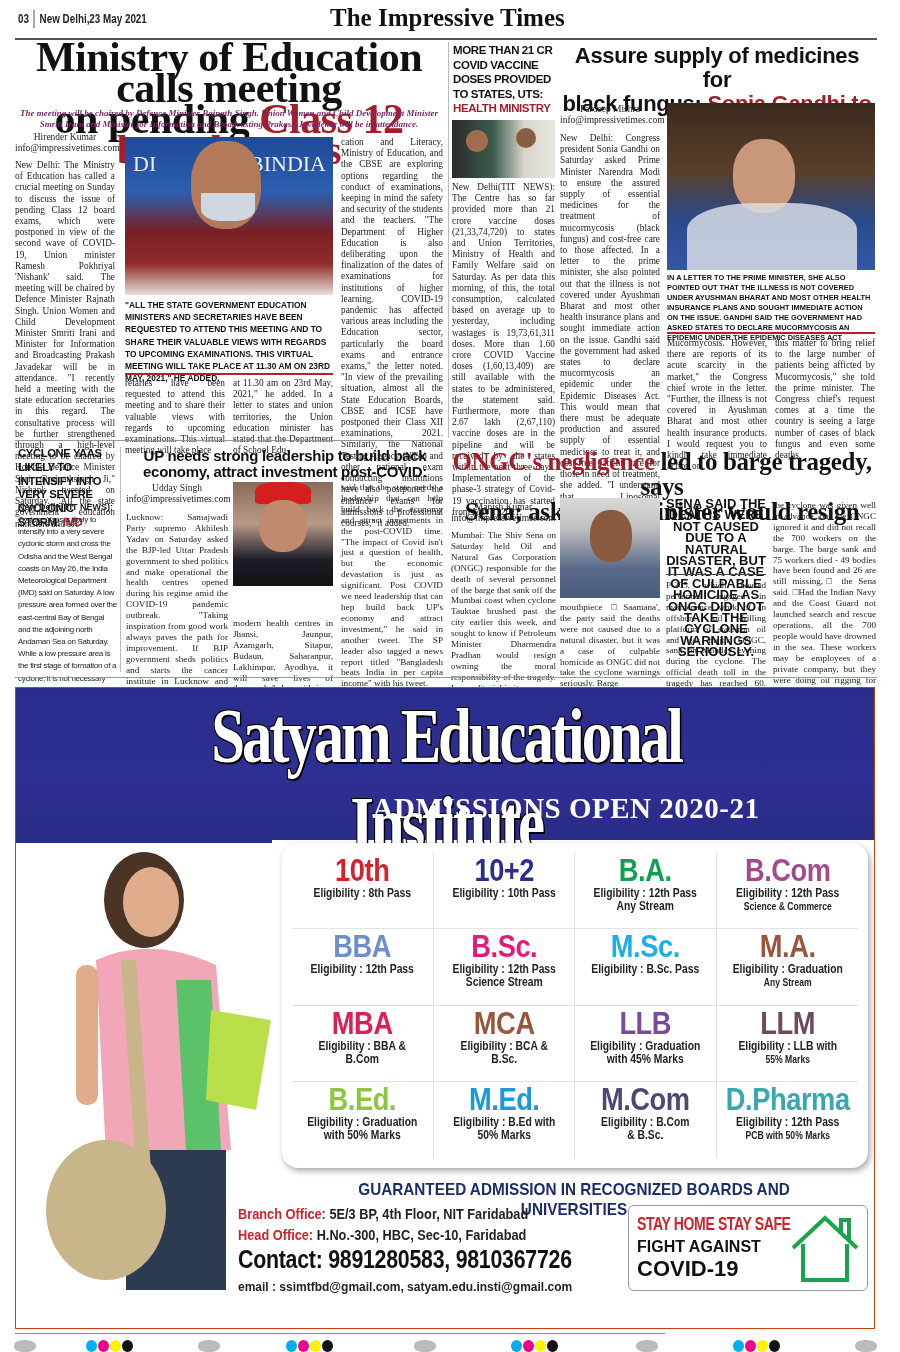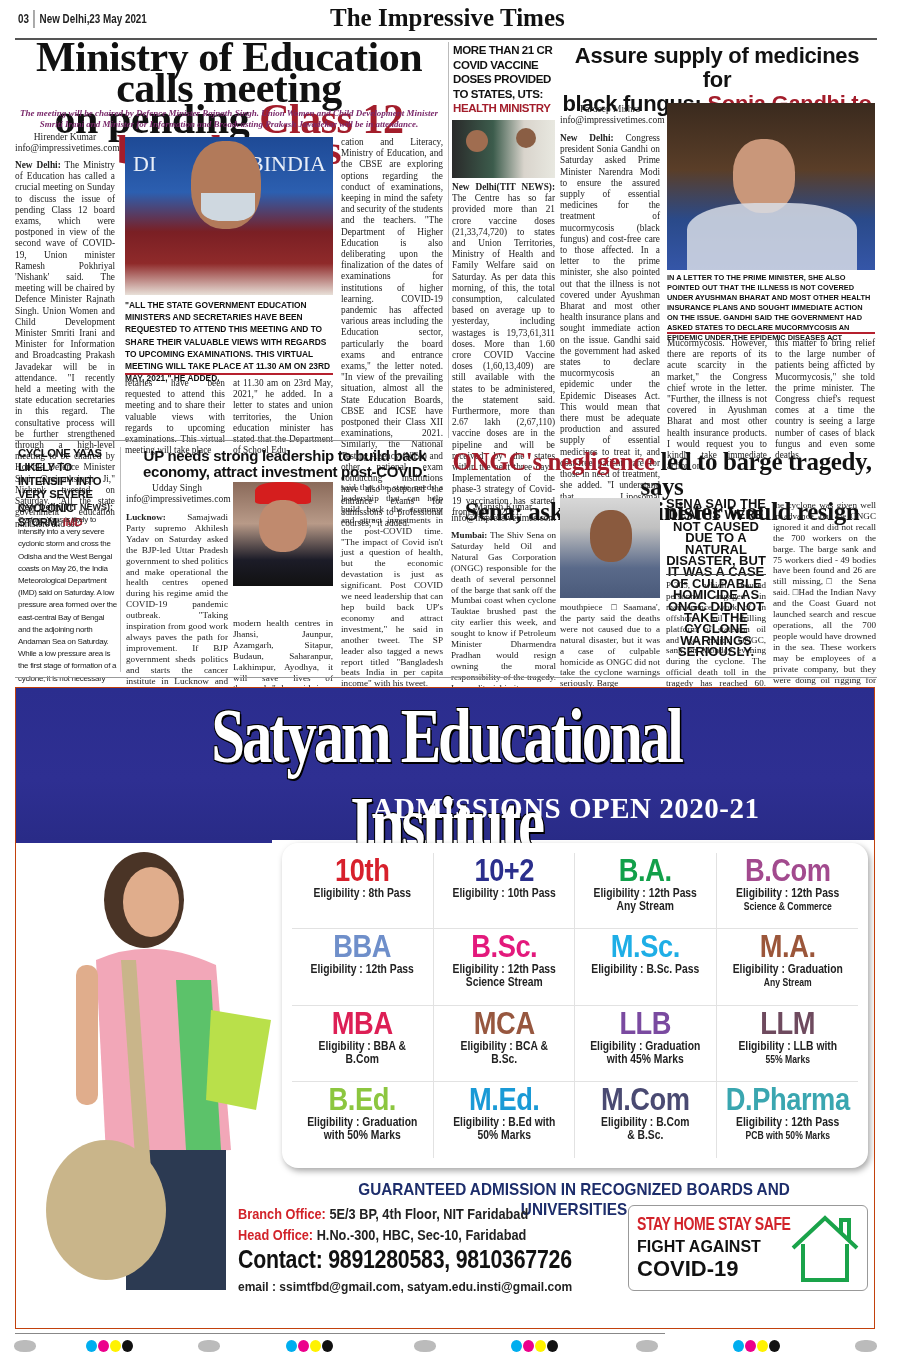--- a/index.html
+++ b/index.html
@@ -12,21 +12,21 @@
   .mast-left .sep { width:1px; height:18px; background:#333; display:inline-block; }
   .mast-title { left: 330px; top: 4px; font-family: "Liberation Serif", serif; font-size: 25px; font-weight: bold; color:#111; }
   .mast-rule { left: 15px; top: 38px; width: 862px; height: 2px; background: #555; }
 
   
   .hl1 { left: 15px; top: 42px; width: 428px; text-align: center; font-family: "Liberation Serif", serif; font-weight: bold; font-size: 42px; line-height: 31px; color:#111; letter-spacing:-0.5px; }
   .red { color: #a31d2b; }
   .deck { left: 15px; top: 108px; width: 428px; text-align:center; font-style: italic; font-weight: bold; font-size: 9px; line-height: 11px; color:#7a2a6b; }
   .byline { font-size: 9.5px; line-height: 11px; text-align:center; color:#222; }
   .body-text { font-size: 9.3px; line-height: 11.2px; text-align: justify; color:#222; hyphens:auto; }
-  .body-text b { font-weight: bold; }
+  .body-text b { font-weight: normal; }
 
   .photo { background: #777; overflow:hidden; }
   .caption-caps { font-family: "Liberation Sans", sans-serif; font-weight: bold; font-size: 8.6px; line-height: 12px; color:#111; text-transform: uppercase; transform-origin: left top; }
   .caption-rule { height: 2px; background: #b5202e; }
 
   .side-head { font-family: "Liberation Sans", sans-serif; font-weight: bold; font-size: 12px; line-height: 15px; color:#111; text-transform: uppercase; letter-spacing:-0.4px; }
   .sans-body { font-family: "Liberation Sans", sans-serif; font-size: 8px; line-height: 12.2px; color:#222; letter-spacing:-0.3px; }
 
   .hl2 { font-family: "Liberation Sans", sans-serif; font-weight: bold; font-size: 19px; line-height: 22px; color:#111; text-align: center; letter-spacing:-0.3px; }
   .hl-onc { font-family: "Liberation Serif", serif; font-weight: bold; font-size: 25px; line-height: 25px; color:#111; text-align: center; letter-spacing:-0.4px; }

